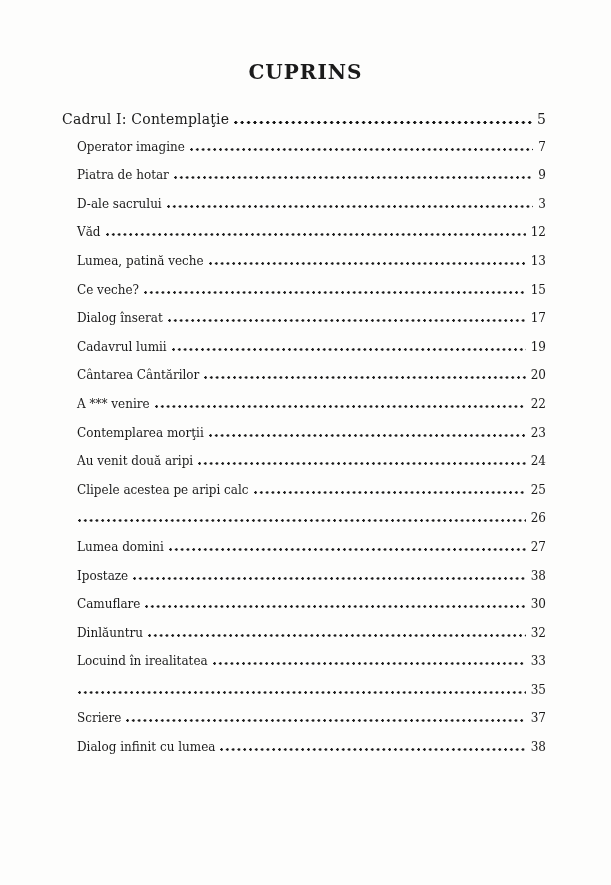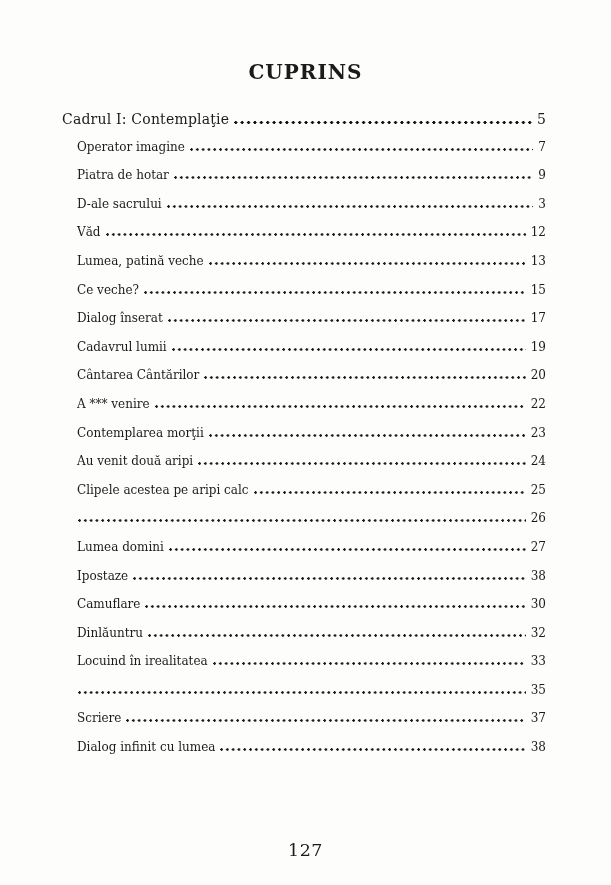--- a/index.html
+++ b/index.html
@@ -215,14 +215,13 @@
     <span class="leader"></span>
     <span class="pagenum">37</span>
   </div>
 
   <div class="row entry">
     <span class="label"><span class="label-text">Dialog infinit cu lumea</span></span>
     <span class="leader"></span>
     <span class="pagenum">38</span>
   </div>
 </div>
-  <div class="folio">127</div>
 </div>
 
 </body></html>

